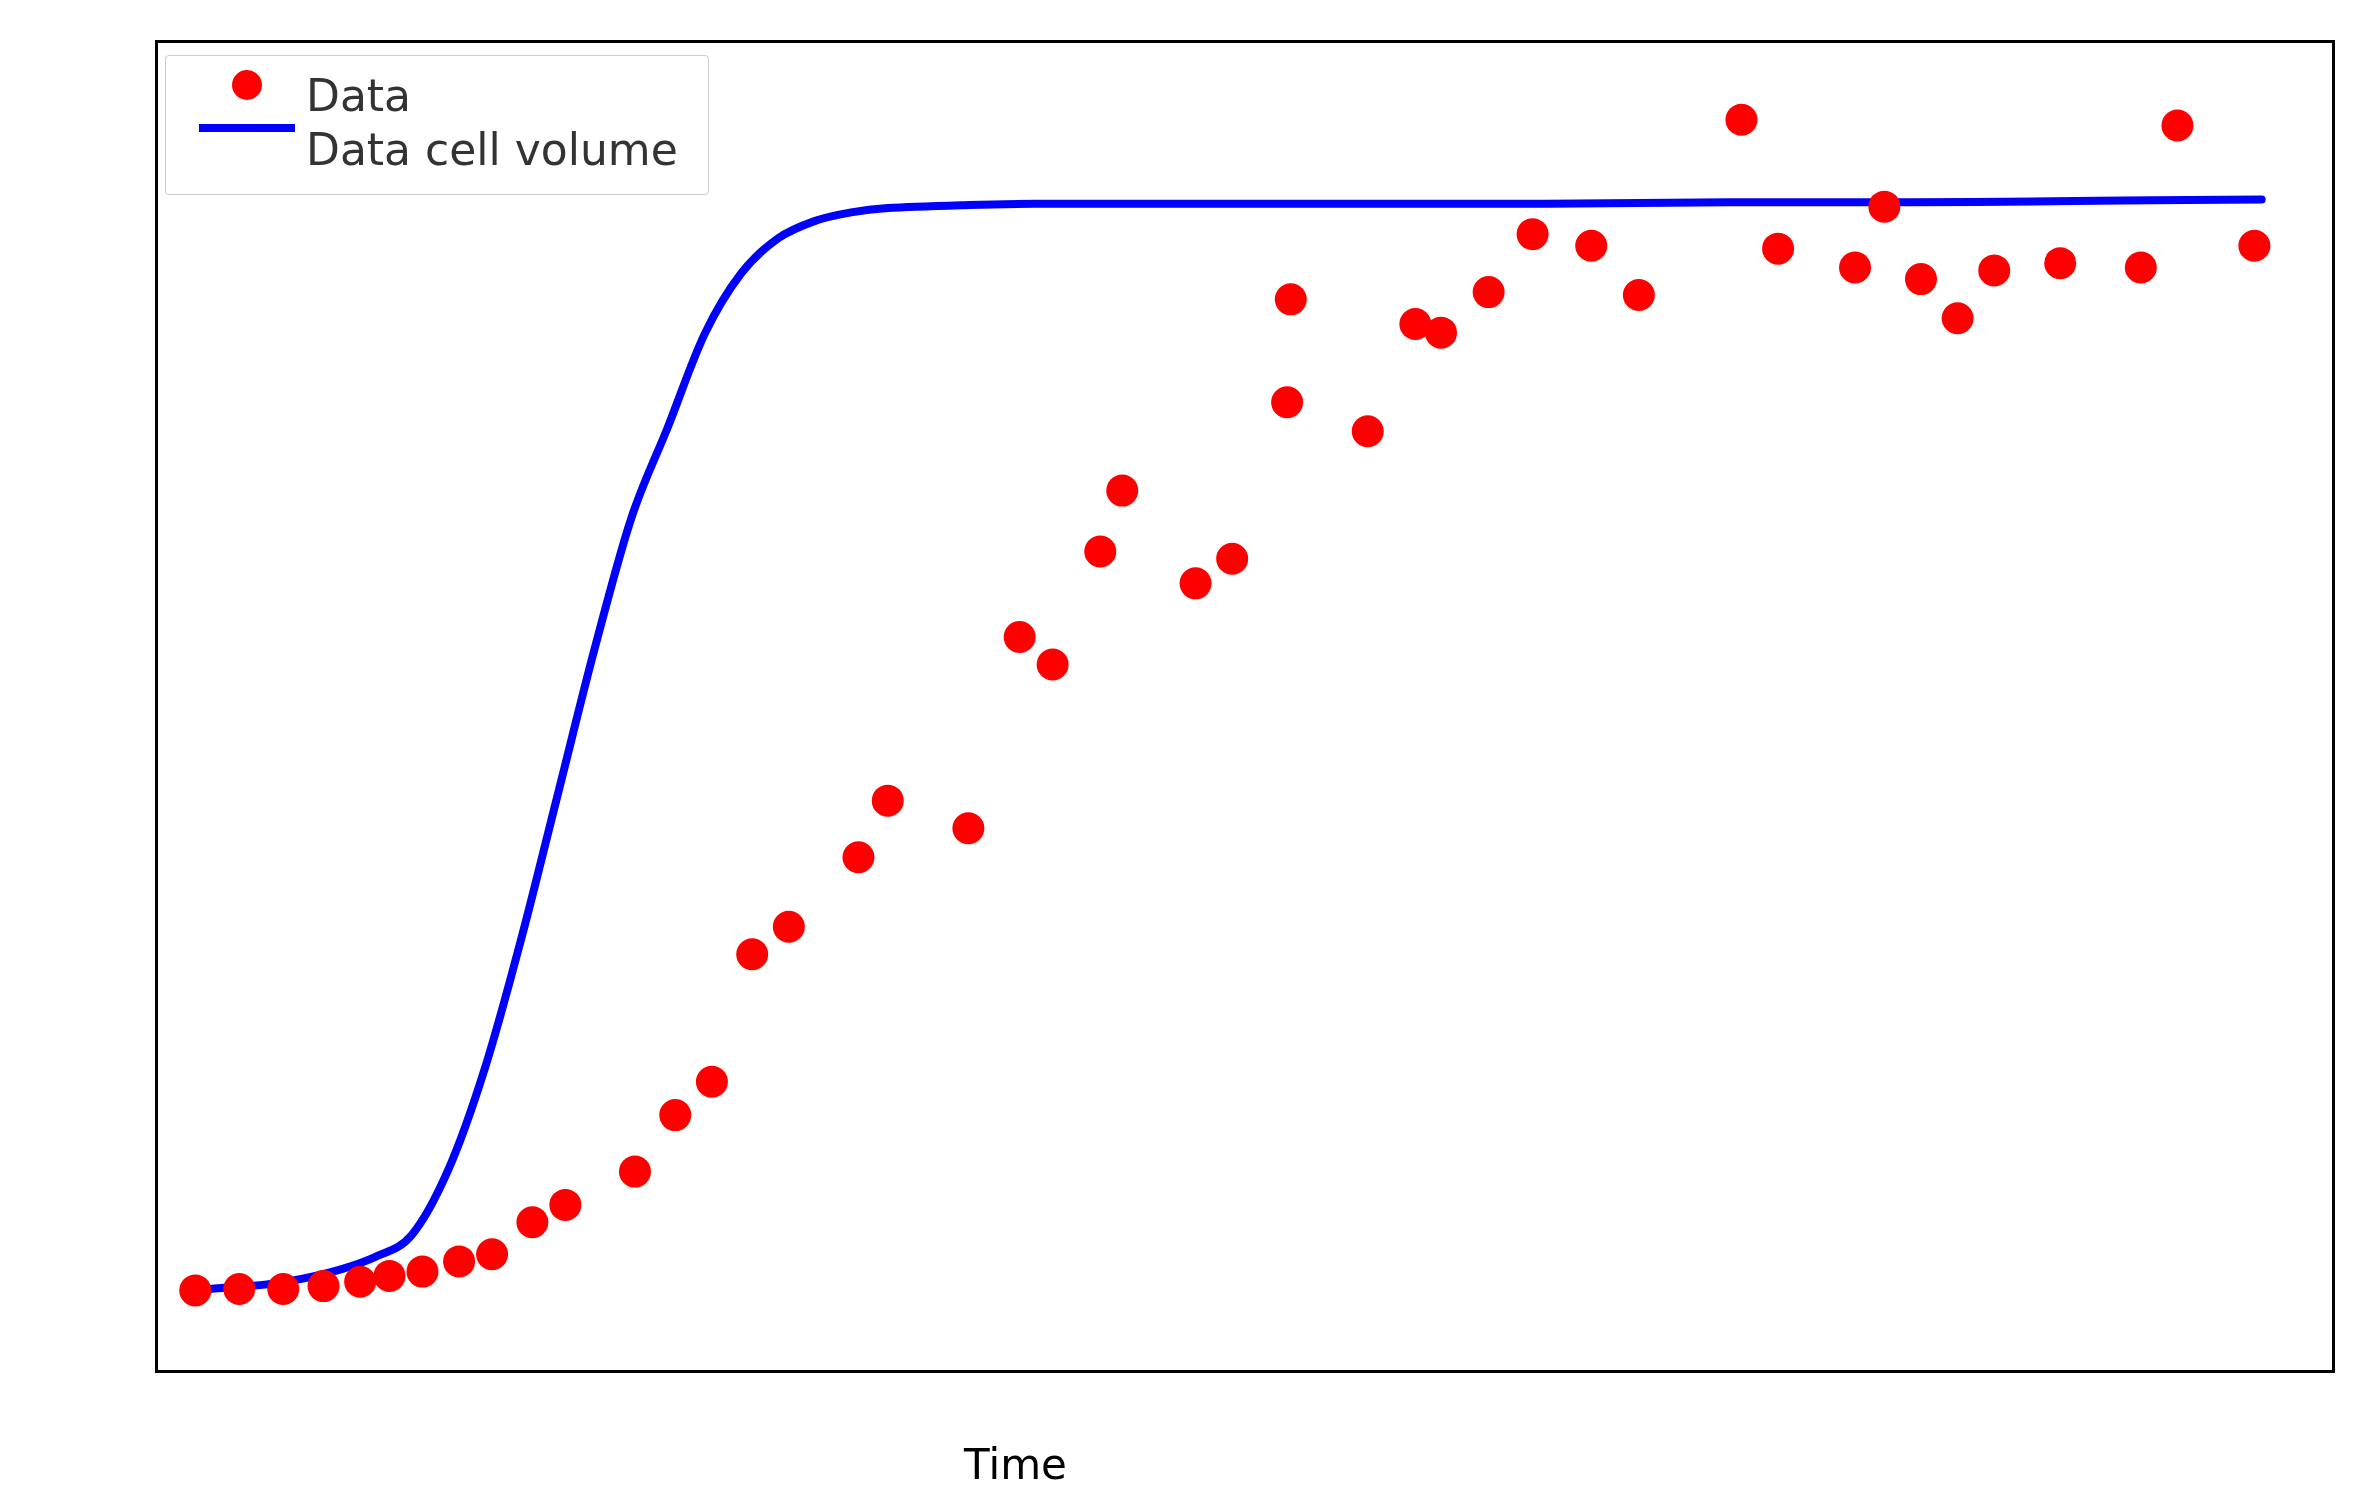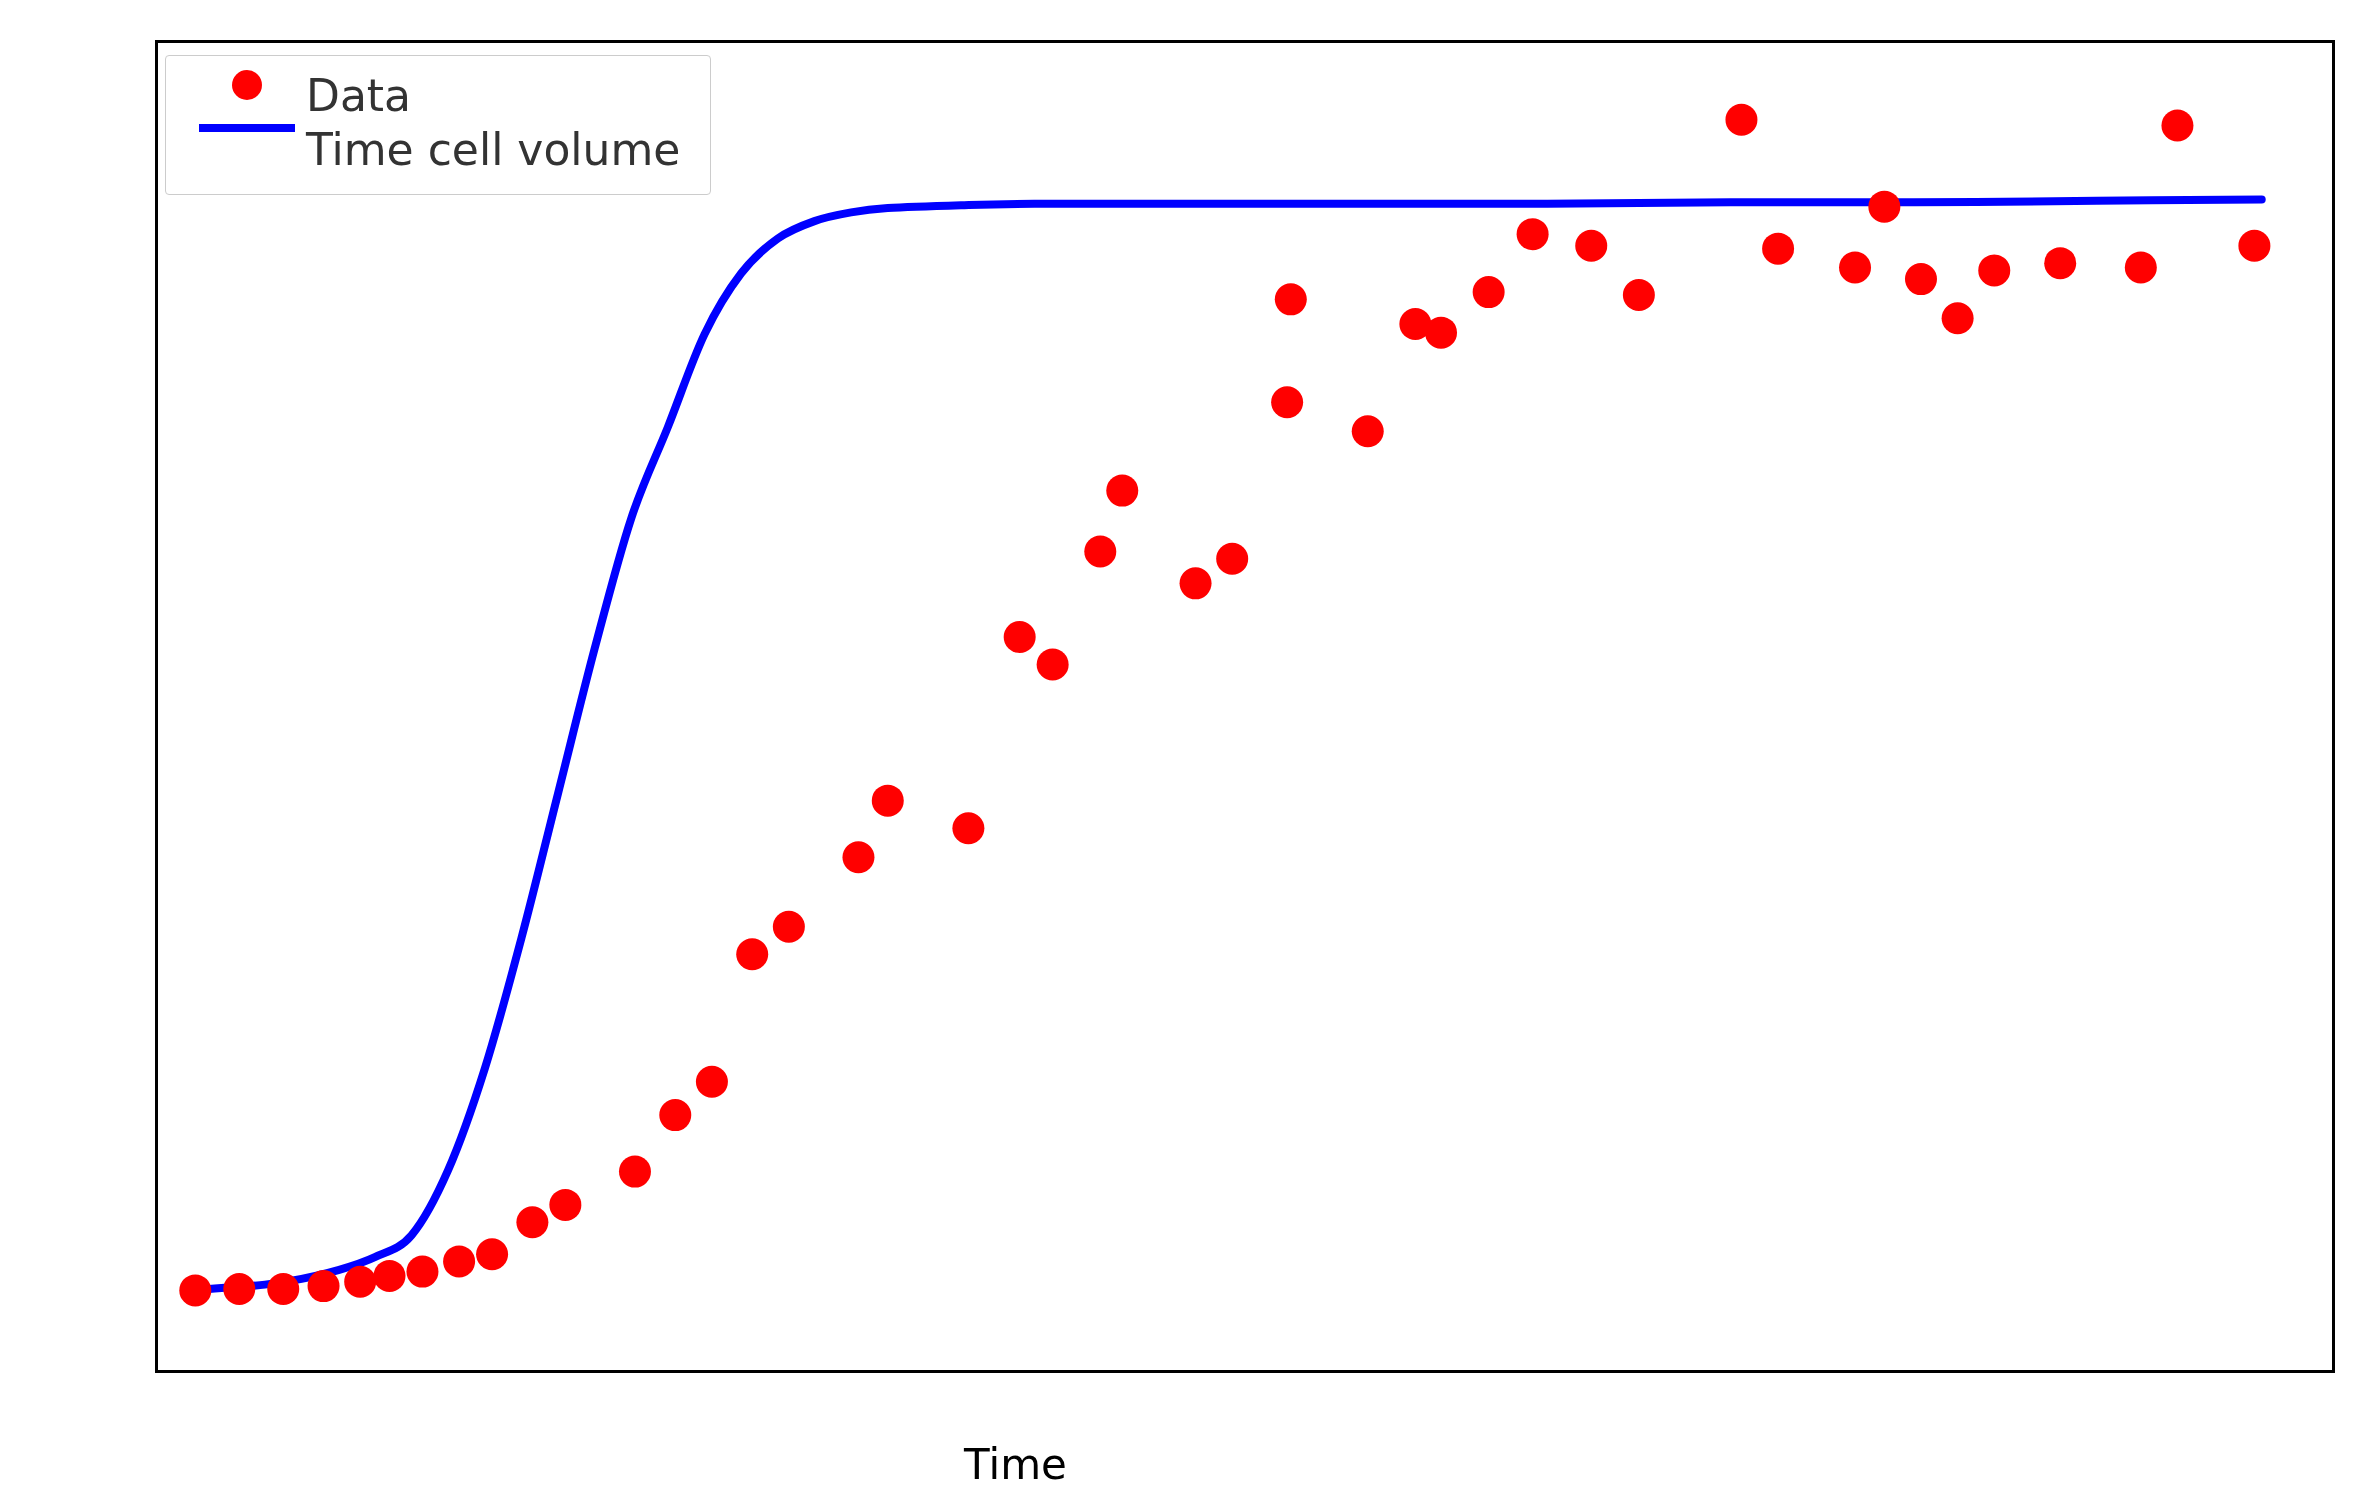--- a/index.html
+++ b/index.html
@@ -161,19 +161,19 @@
     <div class="legend-row">
       <span class="legend-key">
         <span class="legend-dot" id="lg-dot" style="background: rgb(255, 0, 0);"></span>
       </span>
       <span class="legend-text">Data</span>
     </div>
     <div class="legend-row">
       <span class="legend-key">
         <span class="legend-line" id="lg-line" style="background: rgb(0, 0, 255);"></span>
       </span>
-      <span class="legend-text">Time cell volume</span>
+      <span class="legend-text">Data cell volume</span>
     </div>
   </div>
 
   <div id="xlabel">Time</div>
 
 </div>
 
 </body></html>

